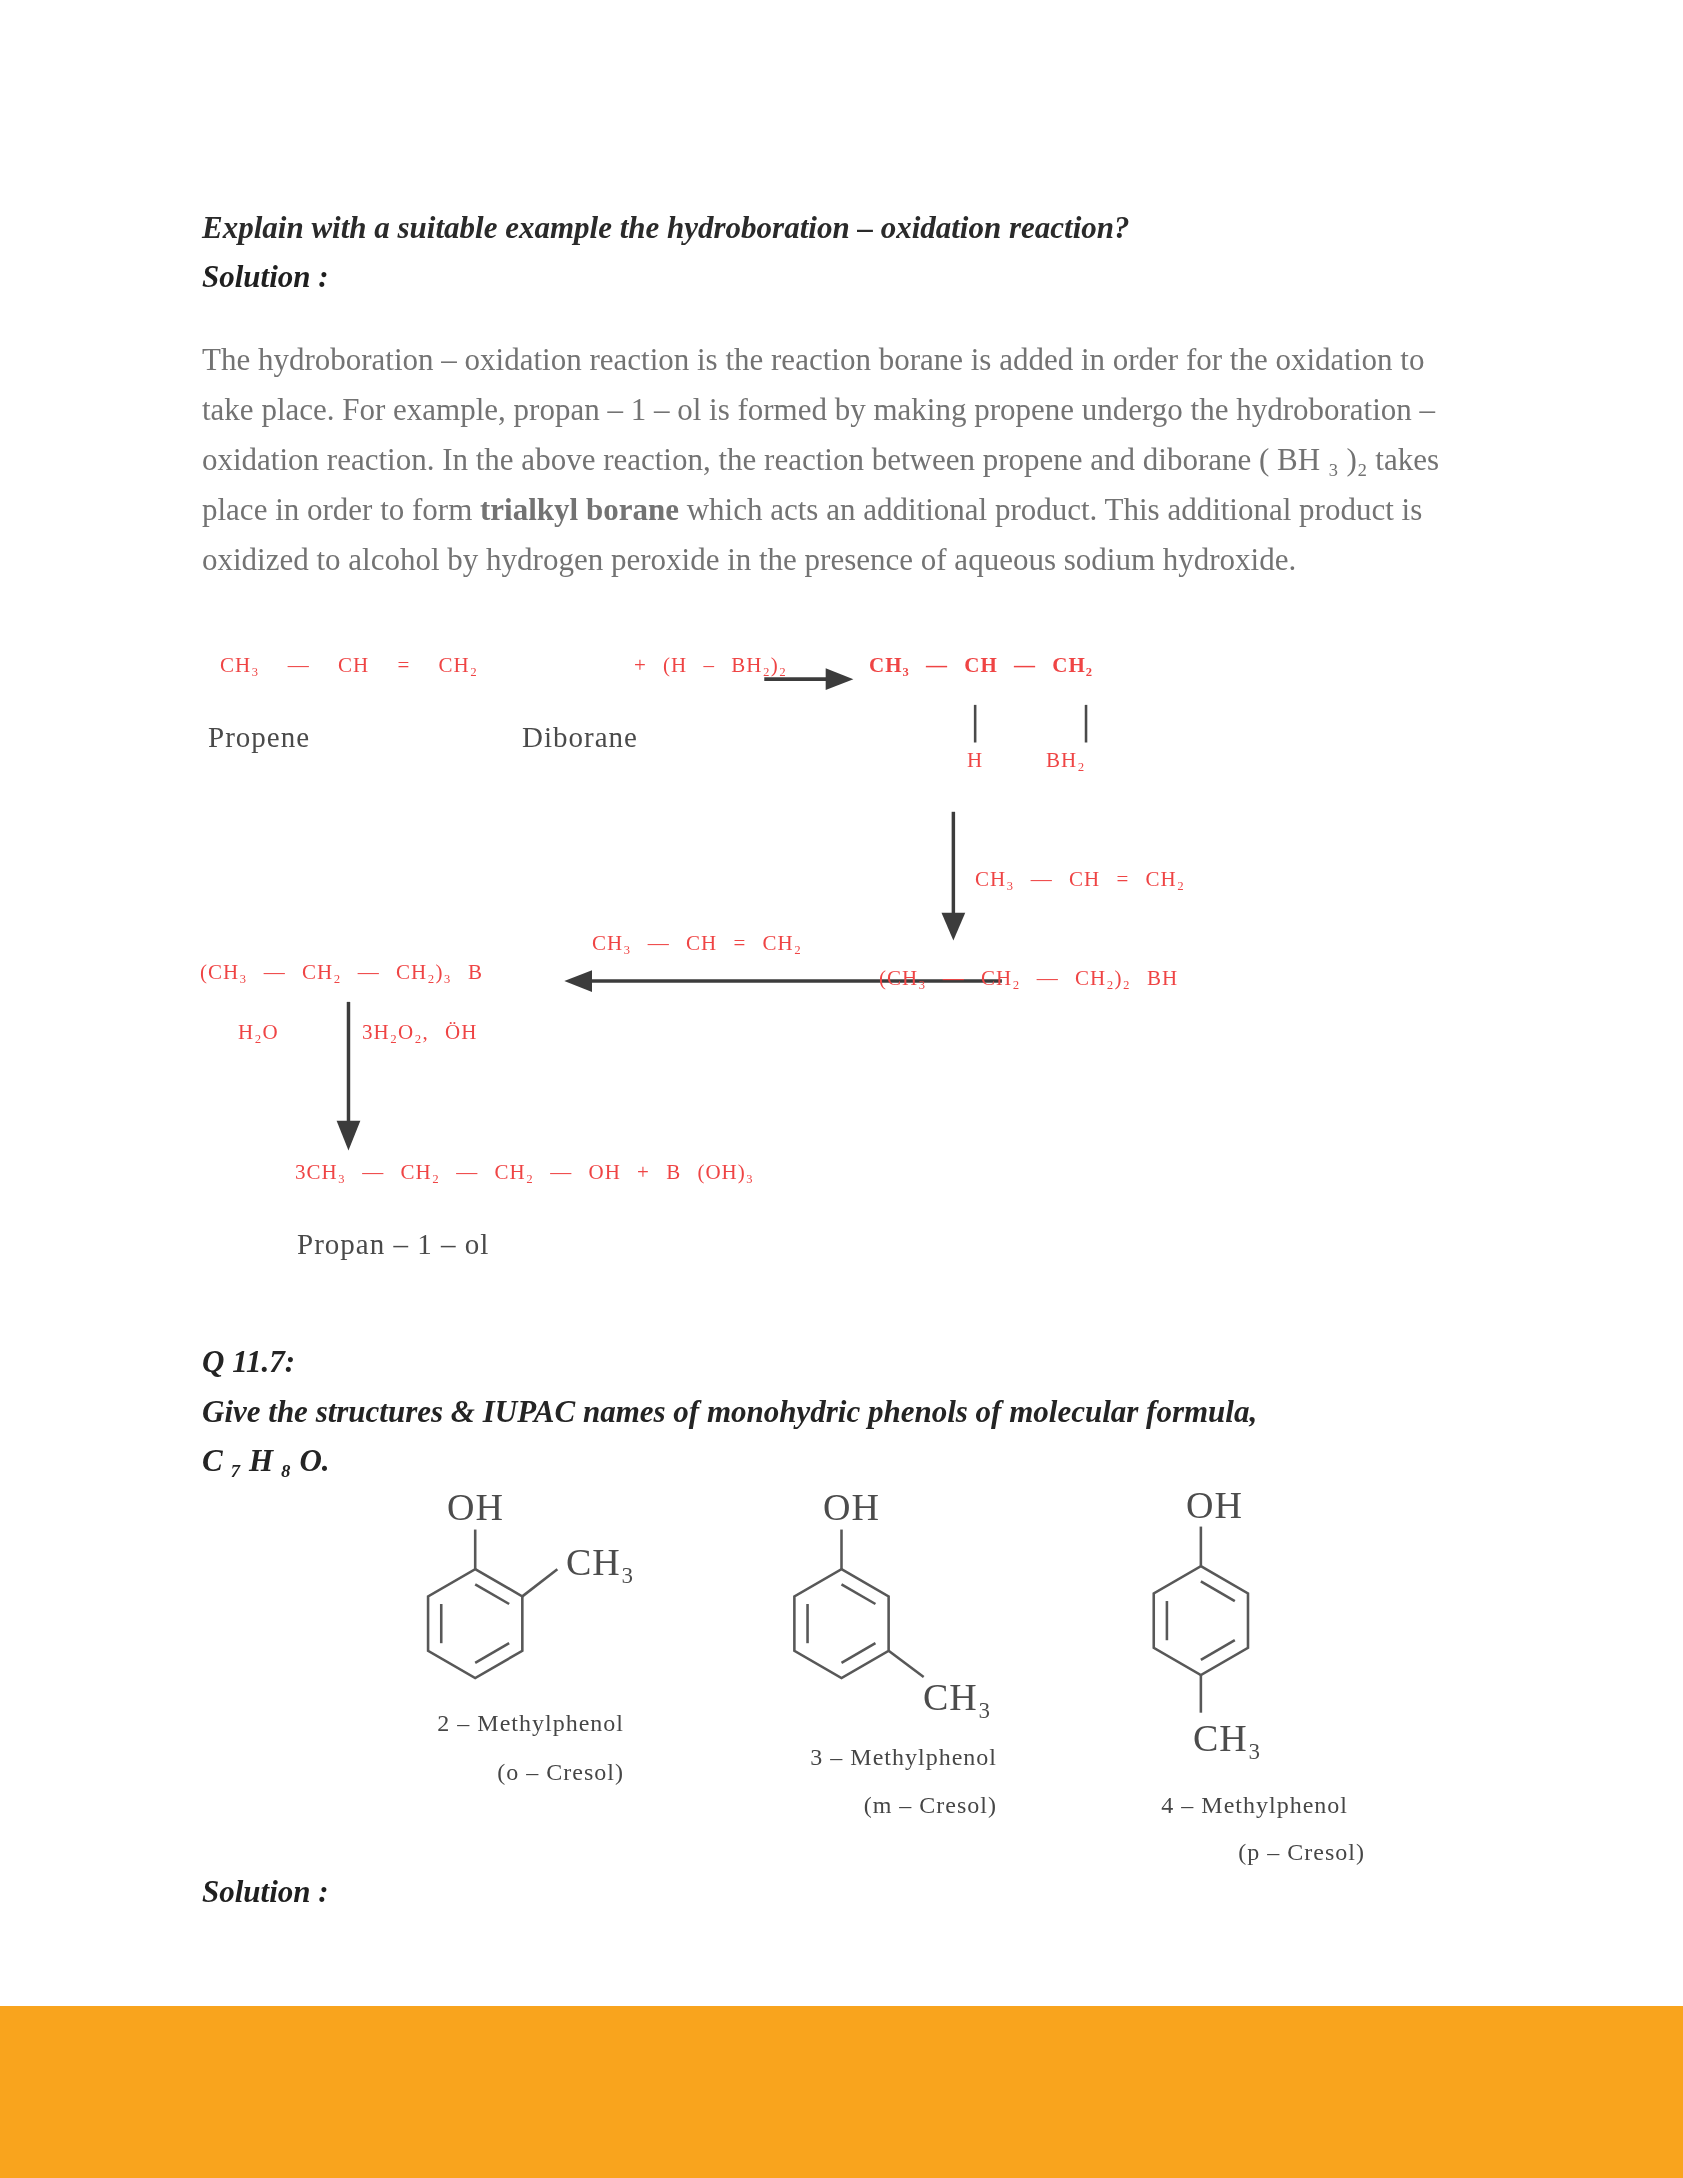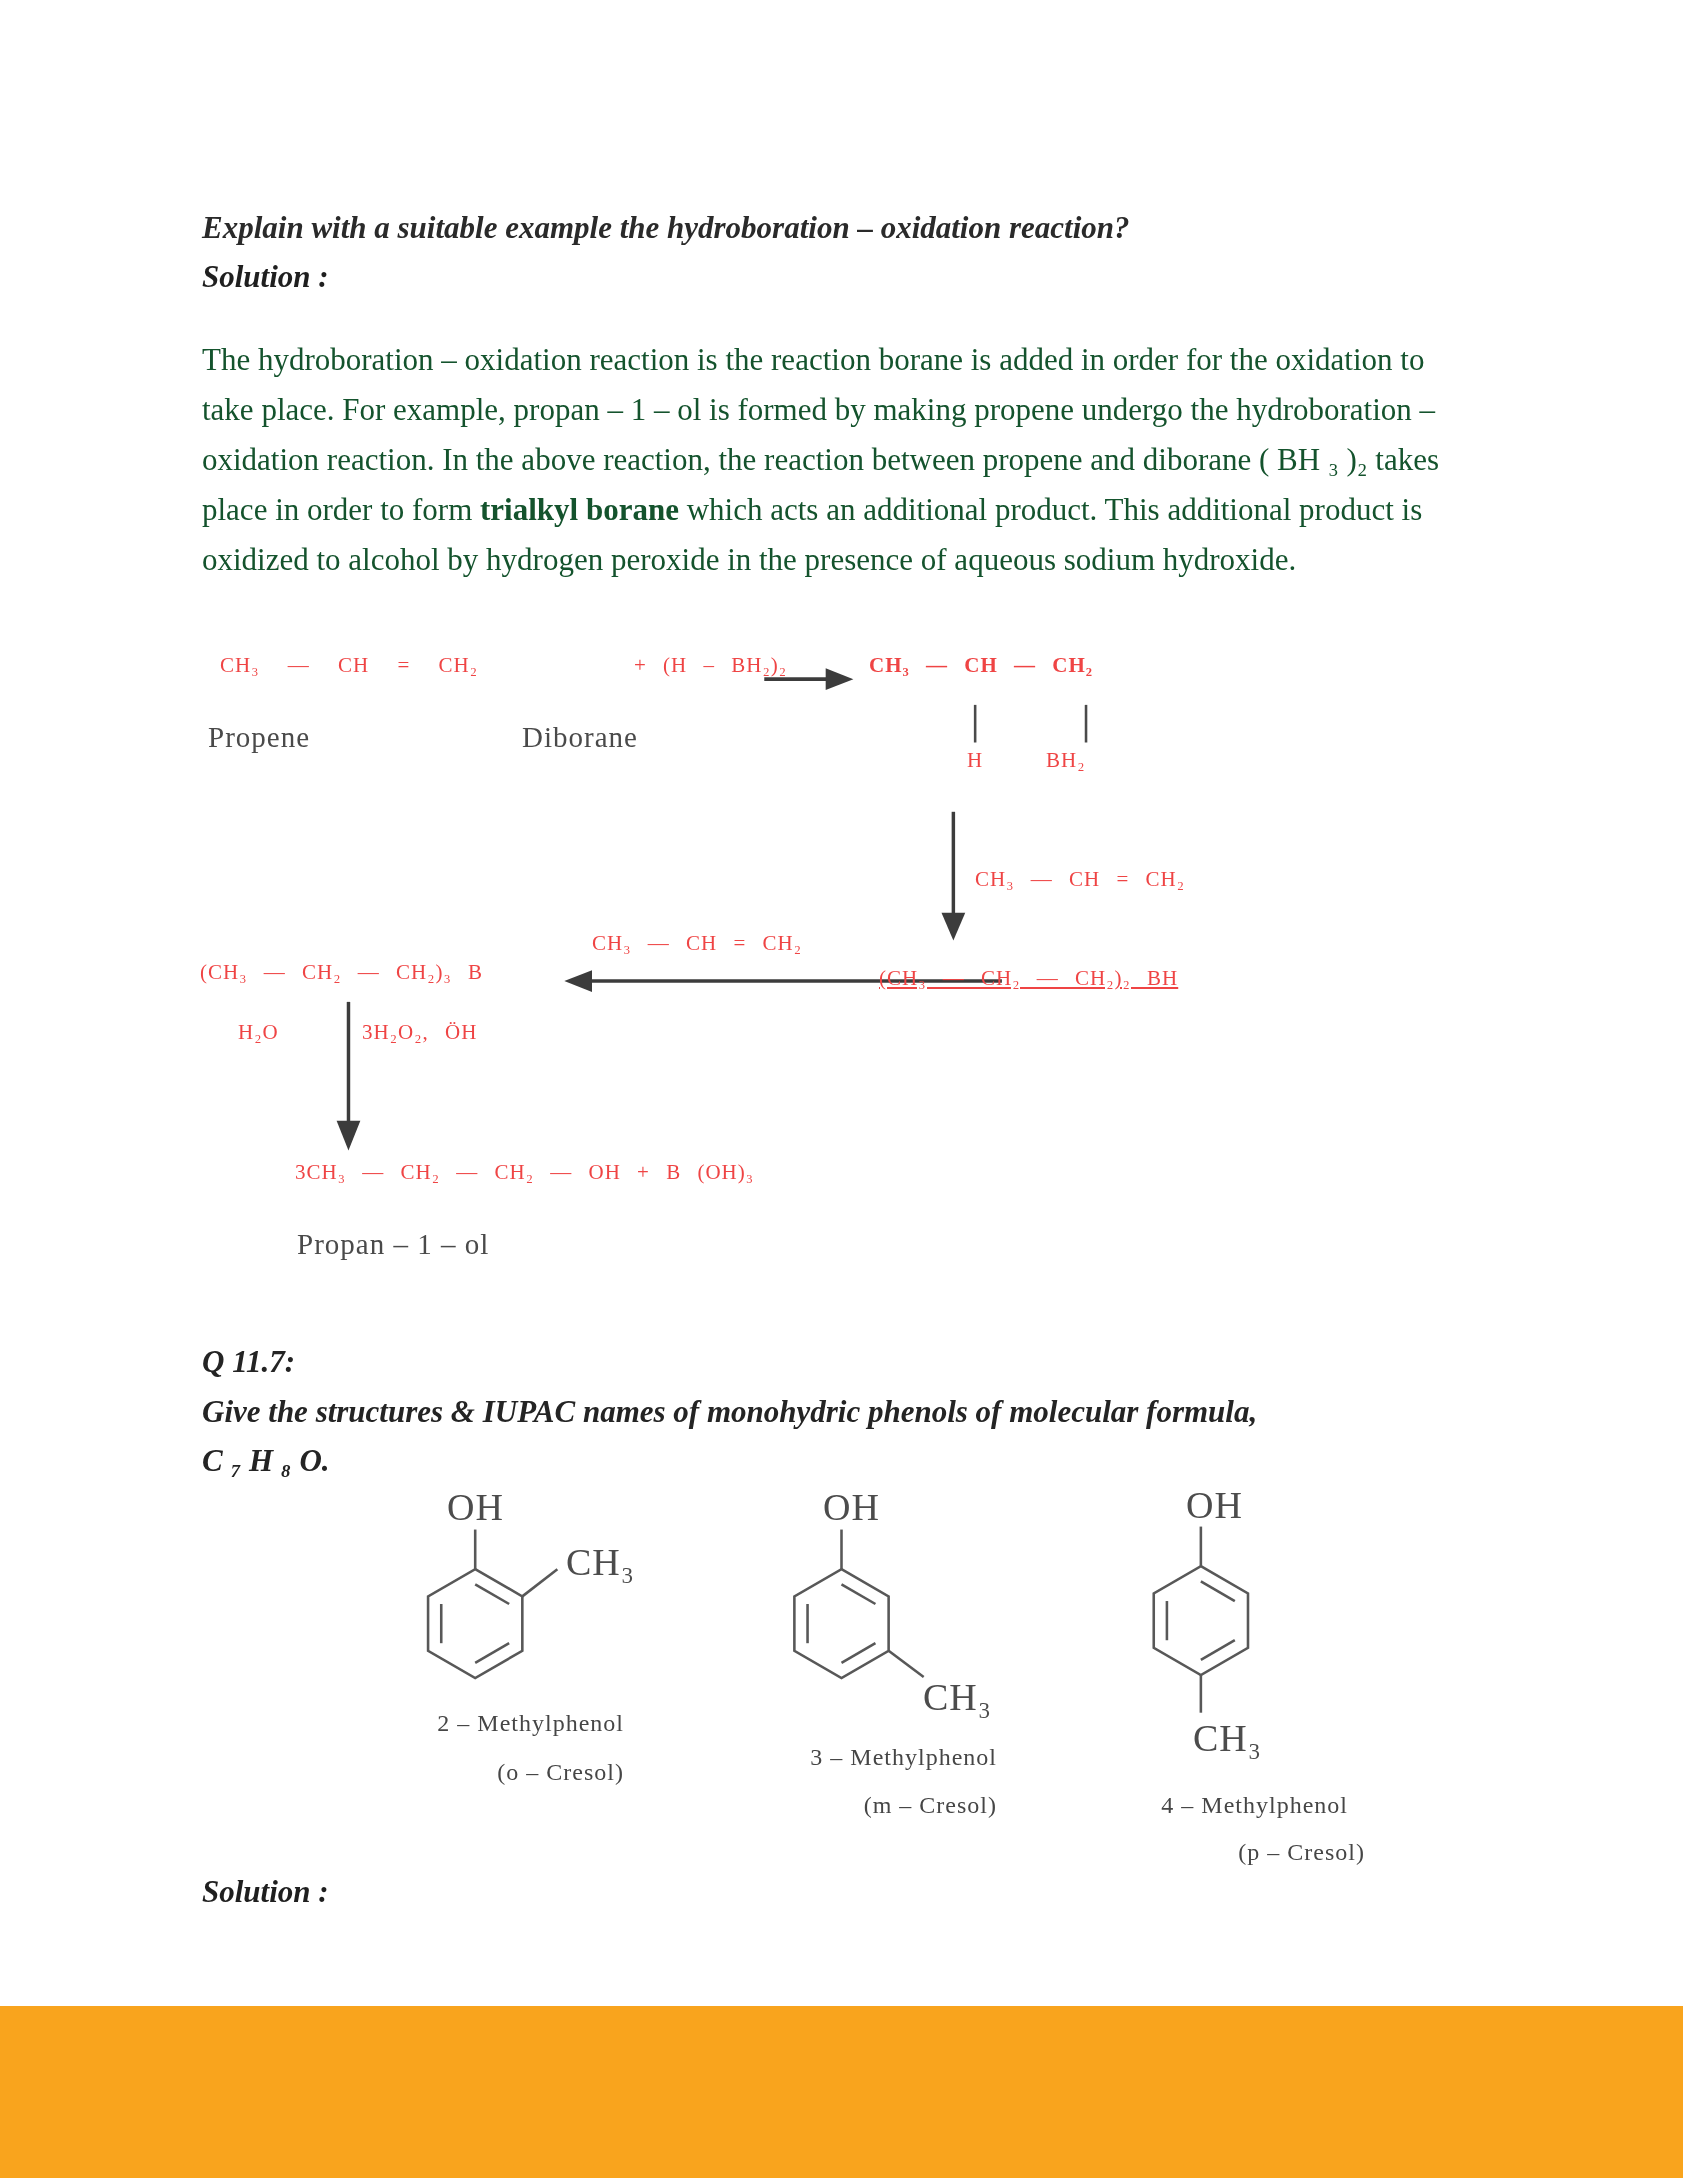--- a/index.html
+++ b/index.html
@@ -12,21 +12,21 @@
     overflow:hidden;
   }
   .abs{position:absolute;}
   .title{
     font-size:31px;font-weight:bold;font-style:italic;color:#2a2a2a;white-space:nowrap;
   }
   .sol{
     font-size:31px;font-weight:bold;color:#1f1f1f;font-style:italic;
   }
   .para{
-    font-size:31px;line-height:50px;color:#14532d;margin:0;text-align:left;
+    font-size:31px;line-height:50px;color:#737373;margin:0;text-align:left;
   }
   .formula{
     font-size:21px;color:#ef4444;white-space:nowrap;word-spacing:10px;letter-spacing:1px;
   }
   .wide{word-spacing:22px;}
   .chemlabel{
     font-size:29px;color:#4a4a4a;white-space:nowrap;letter-spacing:1px;
   }
   .qhead{
     font-size:31px;font-weight:bold;font-style:italic;color:#242424;white-space:nowrap;
@@ -108,21 +108,21 @@
   <div class="abs formula" style="left:955px;top:748px;width:40px;text-align:center;">H</div>
   <div class="abs formula" style="left:1046px;top:748px;width:79px;text-align:left;">BH₂</div>
 
   <div class="abs chemlabel" style="left:208px;top:721px;">Propene</div>
   <div class="abs chemlabel" style="left:522px;top:721px;">Diborane</div>
 
   <div class="abs formula" style="left:975px;top:867px;">CH₃ — CH = CH₂</div>
 
   <div class="abs formula" style="left:592px;top:931px;">CH₃ — CH = CH₂</div>
   <div class="abs formula" style="left:200px;top:960px;">(CH₃ — CH₂ — CH₂)₃ B</div>
-  <div class="abs formula" style="left:879px;top:966px;text-decoration:underline;">(CH₃ — CH₂ — CH₂)₂ BH</div>
+  <div class="abs formula" style="left:879px;top:966px;">(CH₃ — CH₂ — CH₂)₂ BH</div>
 
   <div class="abs formula" style="left:238px;top:1020px;width:99px;text-align:left;">H₂O</div>
   <div class="abs formula" style="left:362px;top:1020px;">3H₂O₂, ÖH</div>
 
   <div class="abs formula" style="left:295px;top:1160px;">3CH₃ — CH₂ — CH₂ — OH  + B (OH)₃</div>
   <div class="abs chemlabel" style="left:297px;top:1228px;">Propan – 1 – ol</div>
 
   <div class="abs qhead" style="left:202px;top:1344px;">Q 11.7:</div>
   <div class="abs qhead" style="left:202px;top:1394px;">Give the structures &amp; IUPAC names of monohydric phenols of molecular formula,</div>
   <div class="abs qhead" style="left:202px;top:1443px;">C ₇ H ₈ O.</div>

